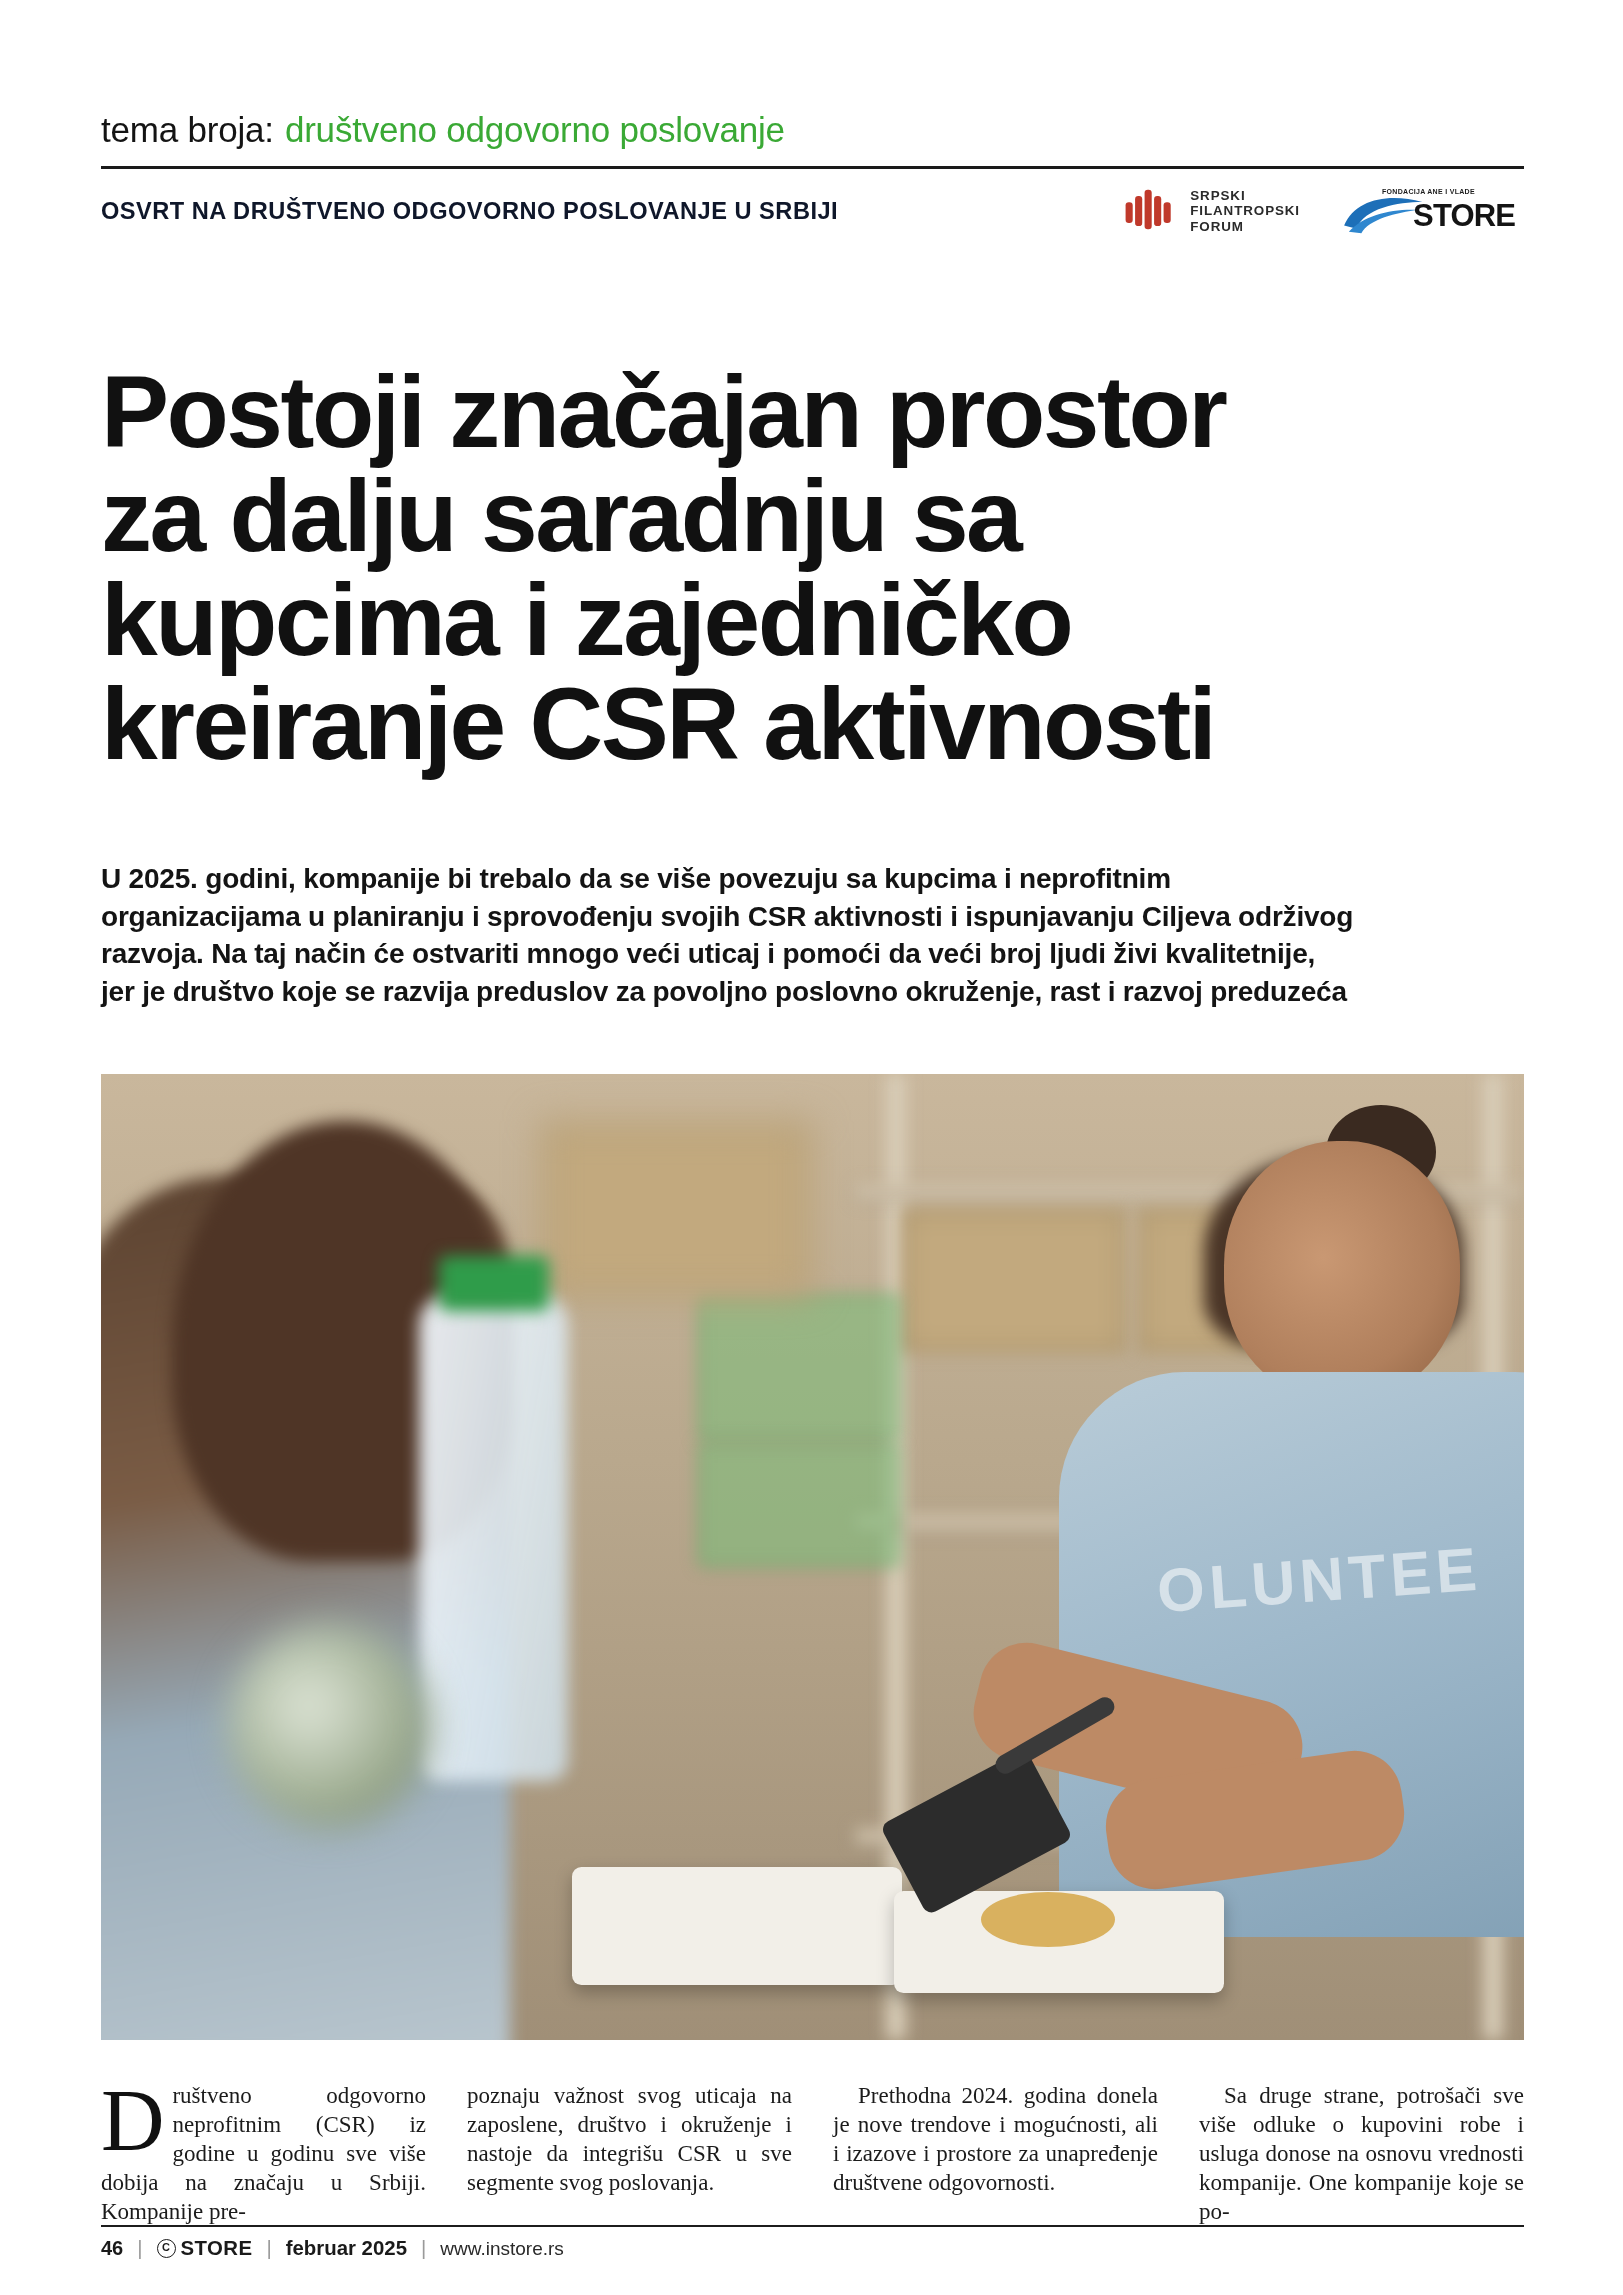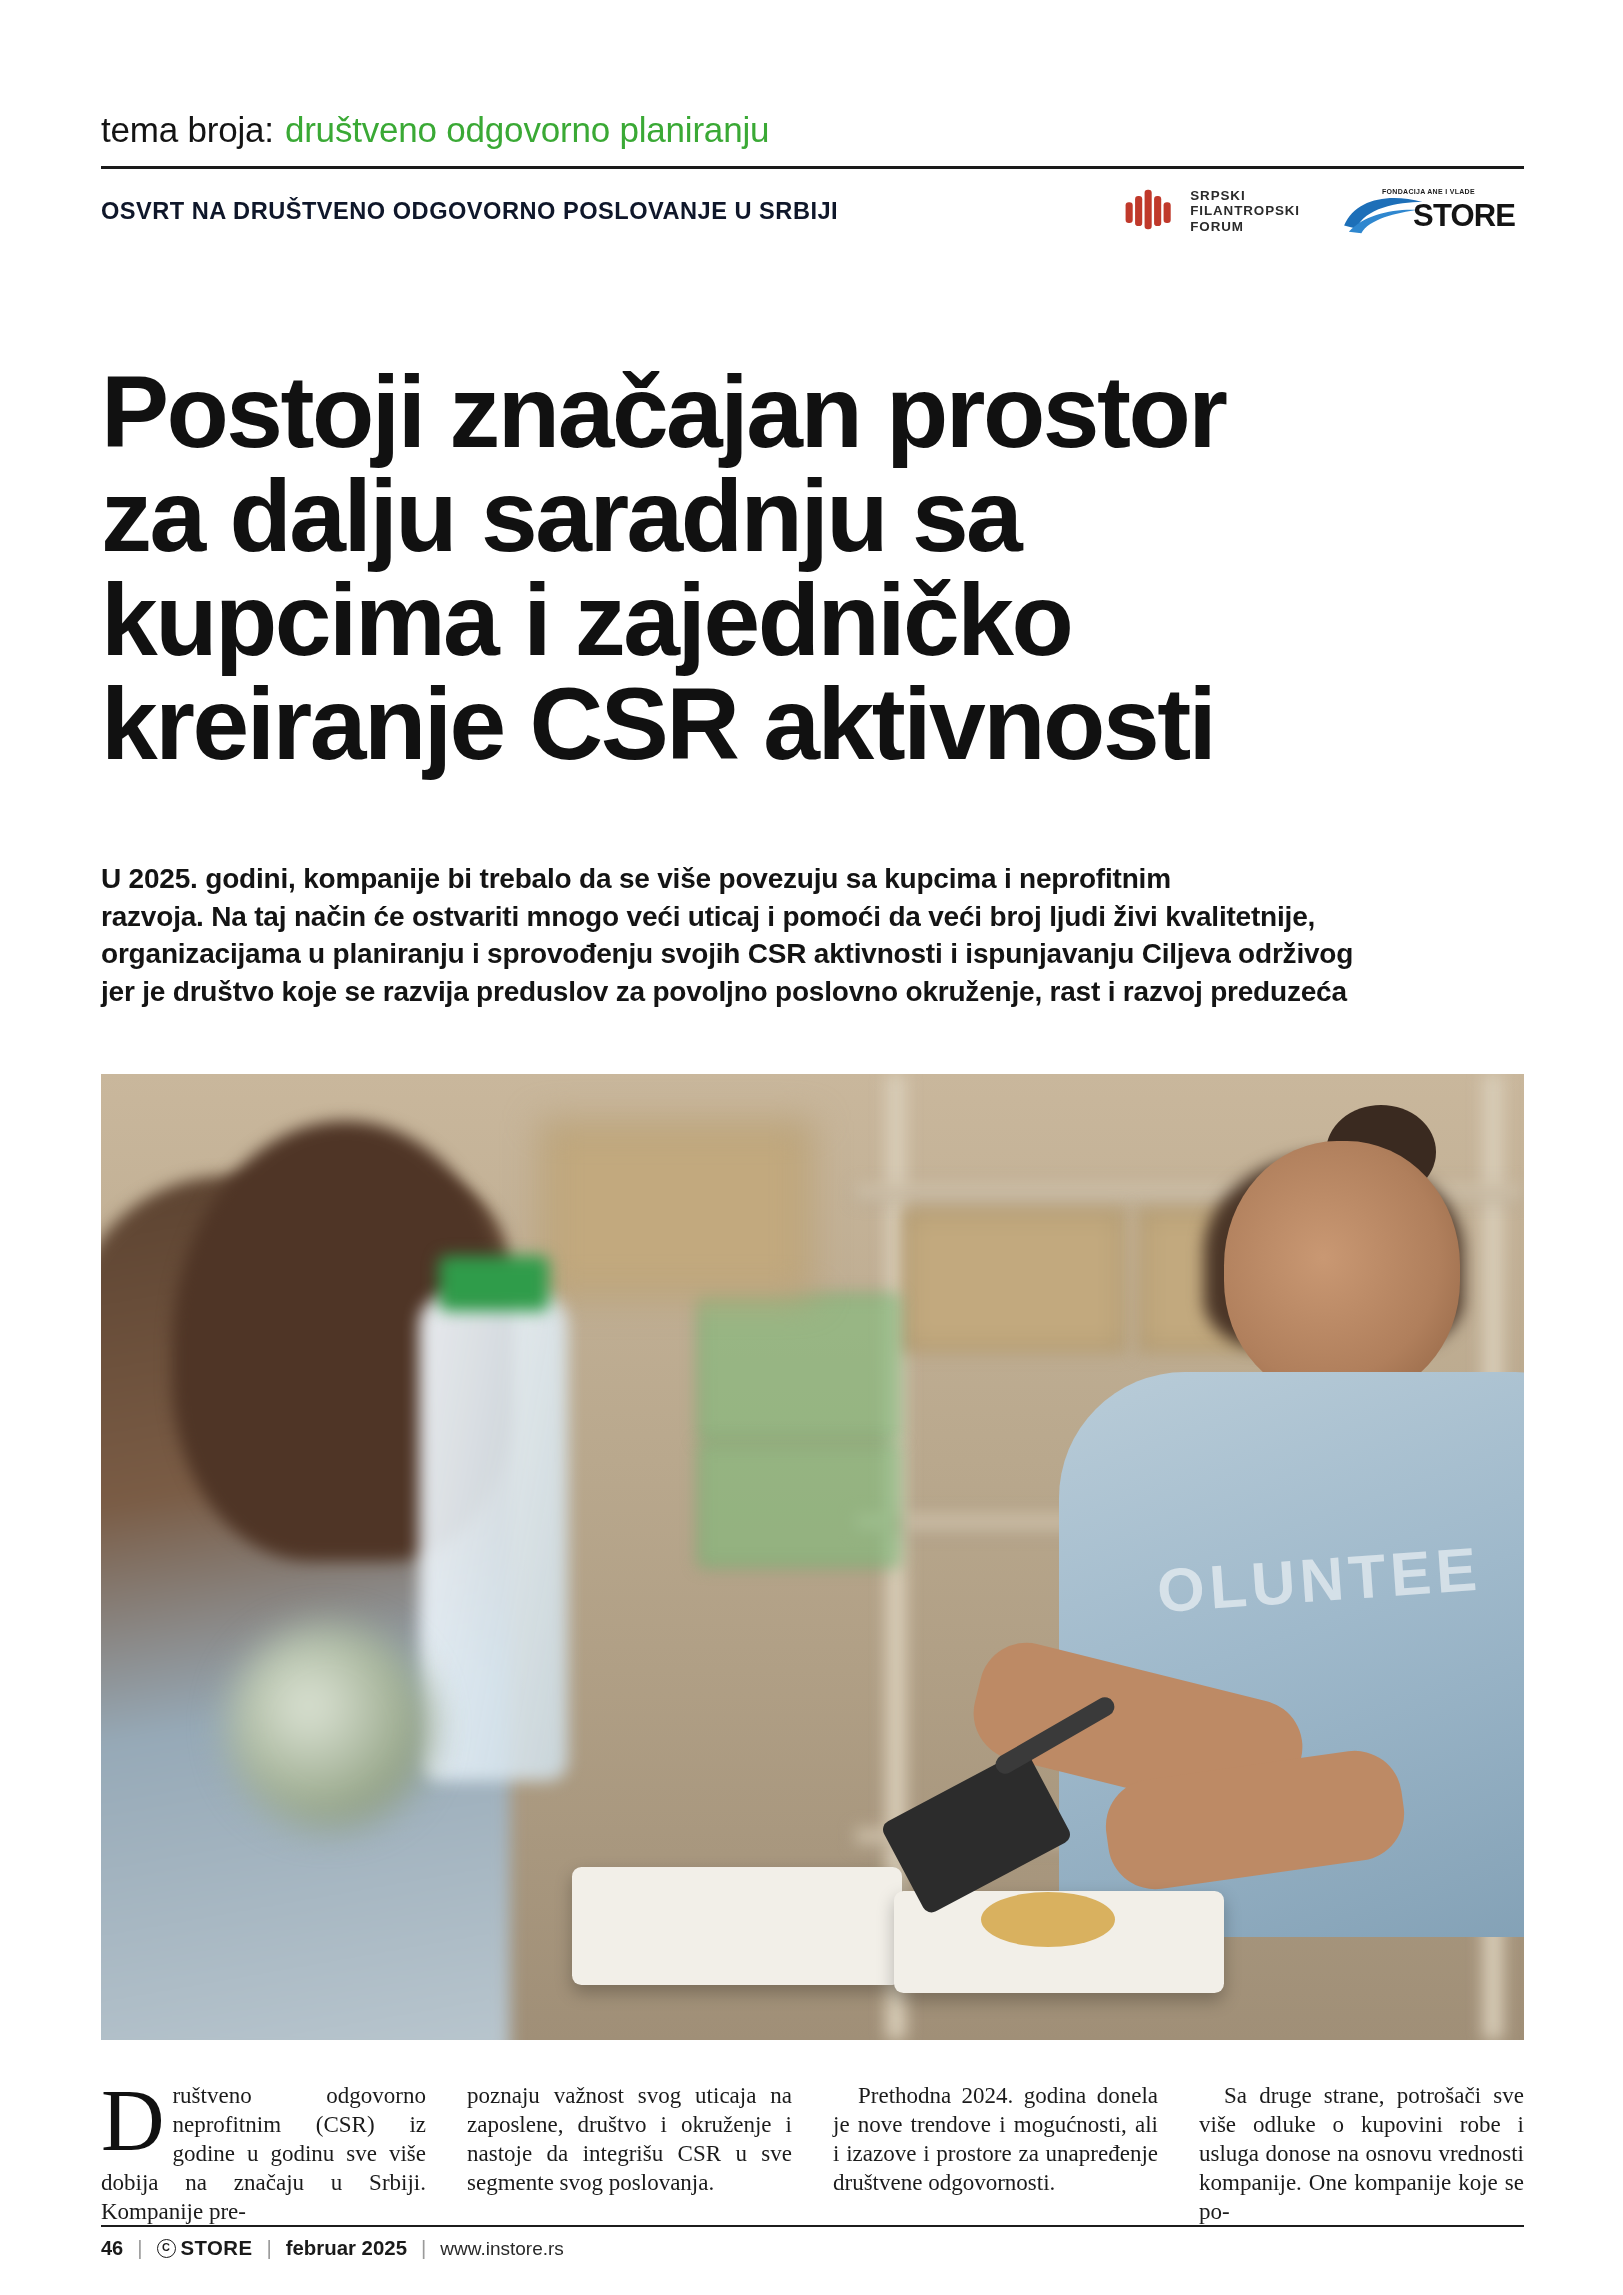--- a/index.html
+++ b/index.html
@@ -353,21 +353,21 @@
   .f-date { font-weight: bold; }
   .f-url { font-size: 19px; color: #2a2a2a; }
 </style>
 </head>
 <body>
 
 <div class="page">
 
   <div class="kicker">
     <span class="k-label">tema broja:</span>
-    <span class="k-topic">društveno odgovorno planiranju</span>
+    <span class="k-topic">društveno odgovorno poslovanje</span>
   </div>
   <div class="rule-top"></div>
 
   <div class="eyebrow">OSVRT NA DRUŠTVENO ODGOVORNO POSLOVANJE U SRBIJI</div>
 
   <div class="logos">
     <div class="logo-spf">
       <svg class="spf-mark" width="57" height="46" viewBox="0 0 72 58">
         <rect x="2" y="18" width="9" height="26" rx="4" fill="#c0392b"></rect>
         <rect x="14" y="10" width="9" height="38" rx="4" fill="#c0392b"></rect>
@@ -394,22 +394,22 @@
 
   <h1 class="headline">
     <span class="hl-line">Postoji značajan prostor</span>
     <span class="hl-line">za dalju saradnju sa</span>
     <span class="hl-line">kupcima i zajedničko</span>
     <span class="hl-line">kreiranje CSR aktivnosti</span>
   </h1>
 
   <div class="standfirst">
     <span class="sf-line">U 2025. godini, kompanije bi trebalo da se više povezuju sa kupcima i neprofitnim</span>
+    <span class="sf-line">organizacijama u planiranju i sprovođenju svojih CSR aktivnosti i ispunjavanju Ciljeva održivog</span>
     <span class="sf-line">razvoja. Na taj način će ostvariti mnogo veći uticaj i pomoći da veći broj ljudi živi kvalitetnije,</span>
-    <span class="sf-line">organizacijama u planiranju i sprovođenju svojih CSR aktivnosti i ispunjavanju Ciljeva održivog</span>
     <span class="sf-line">jer je društvo koje se razvija preduslov za povoljno poslovno okruženje, rast i razvoj preduzeća</span>
   </div>
 
   <div class="photo">
     <div class="photo-scene">
       <div class="ph-bg"></div>
 
       <div class="ph-post ph-blur" style="left:785px; top:0; width:20.4px; height:966px;"></div>
       <div class="ph-post ph-blur" style="left:1382px; top:0; width:20.4px; height:966px;"></div>
       <div class="ph-shelf ph-blur" style="left:754px; top:110px; width:668px; height:17.3px;"></div>

